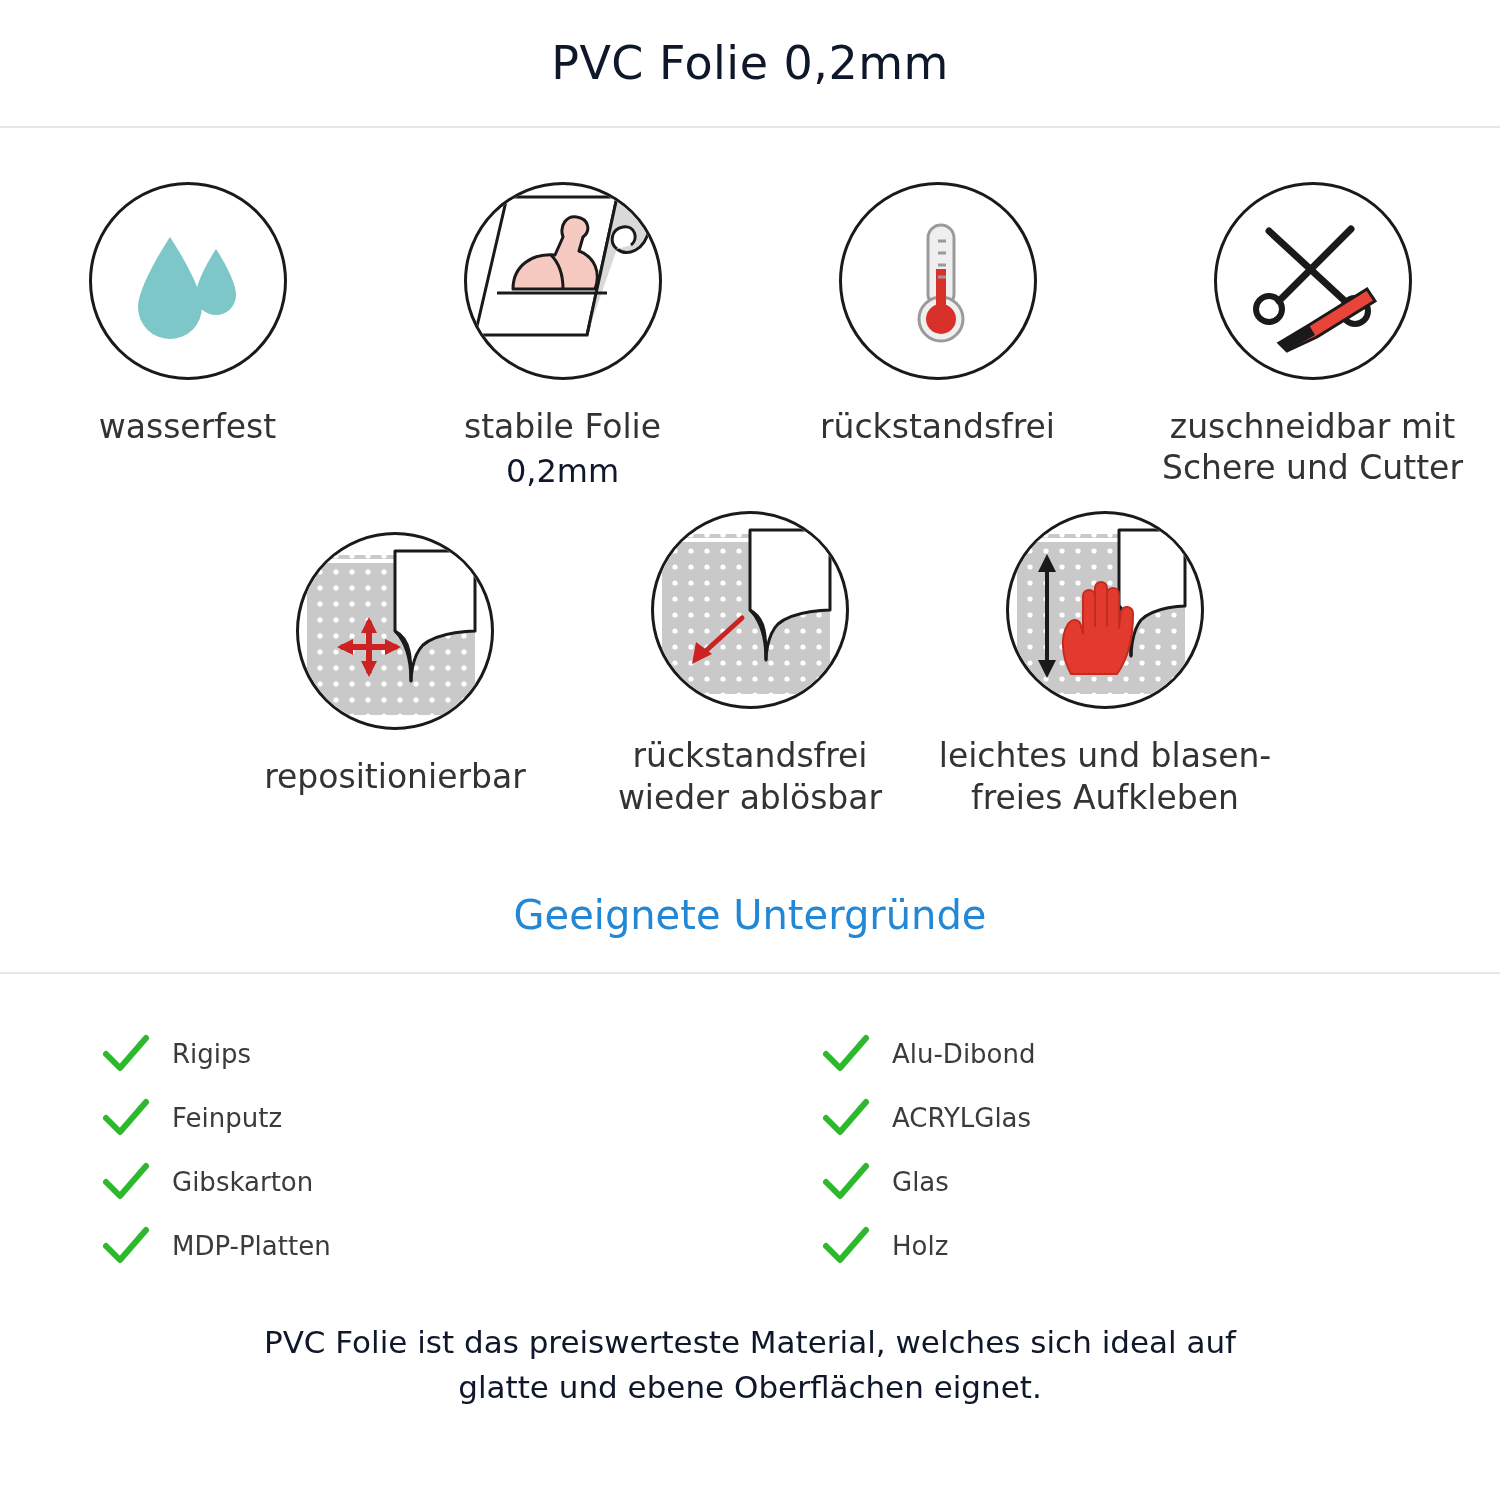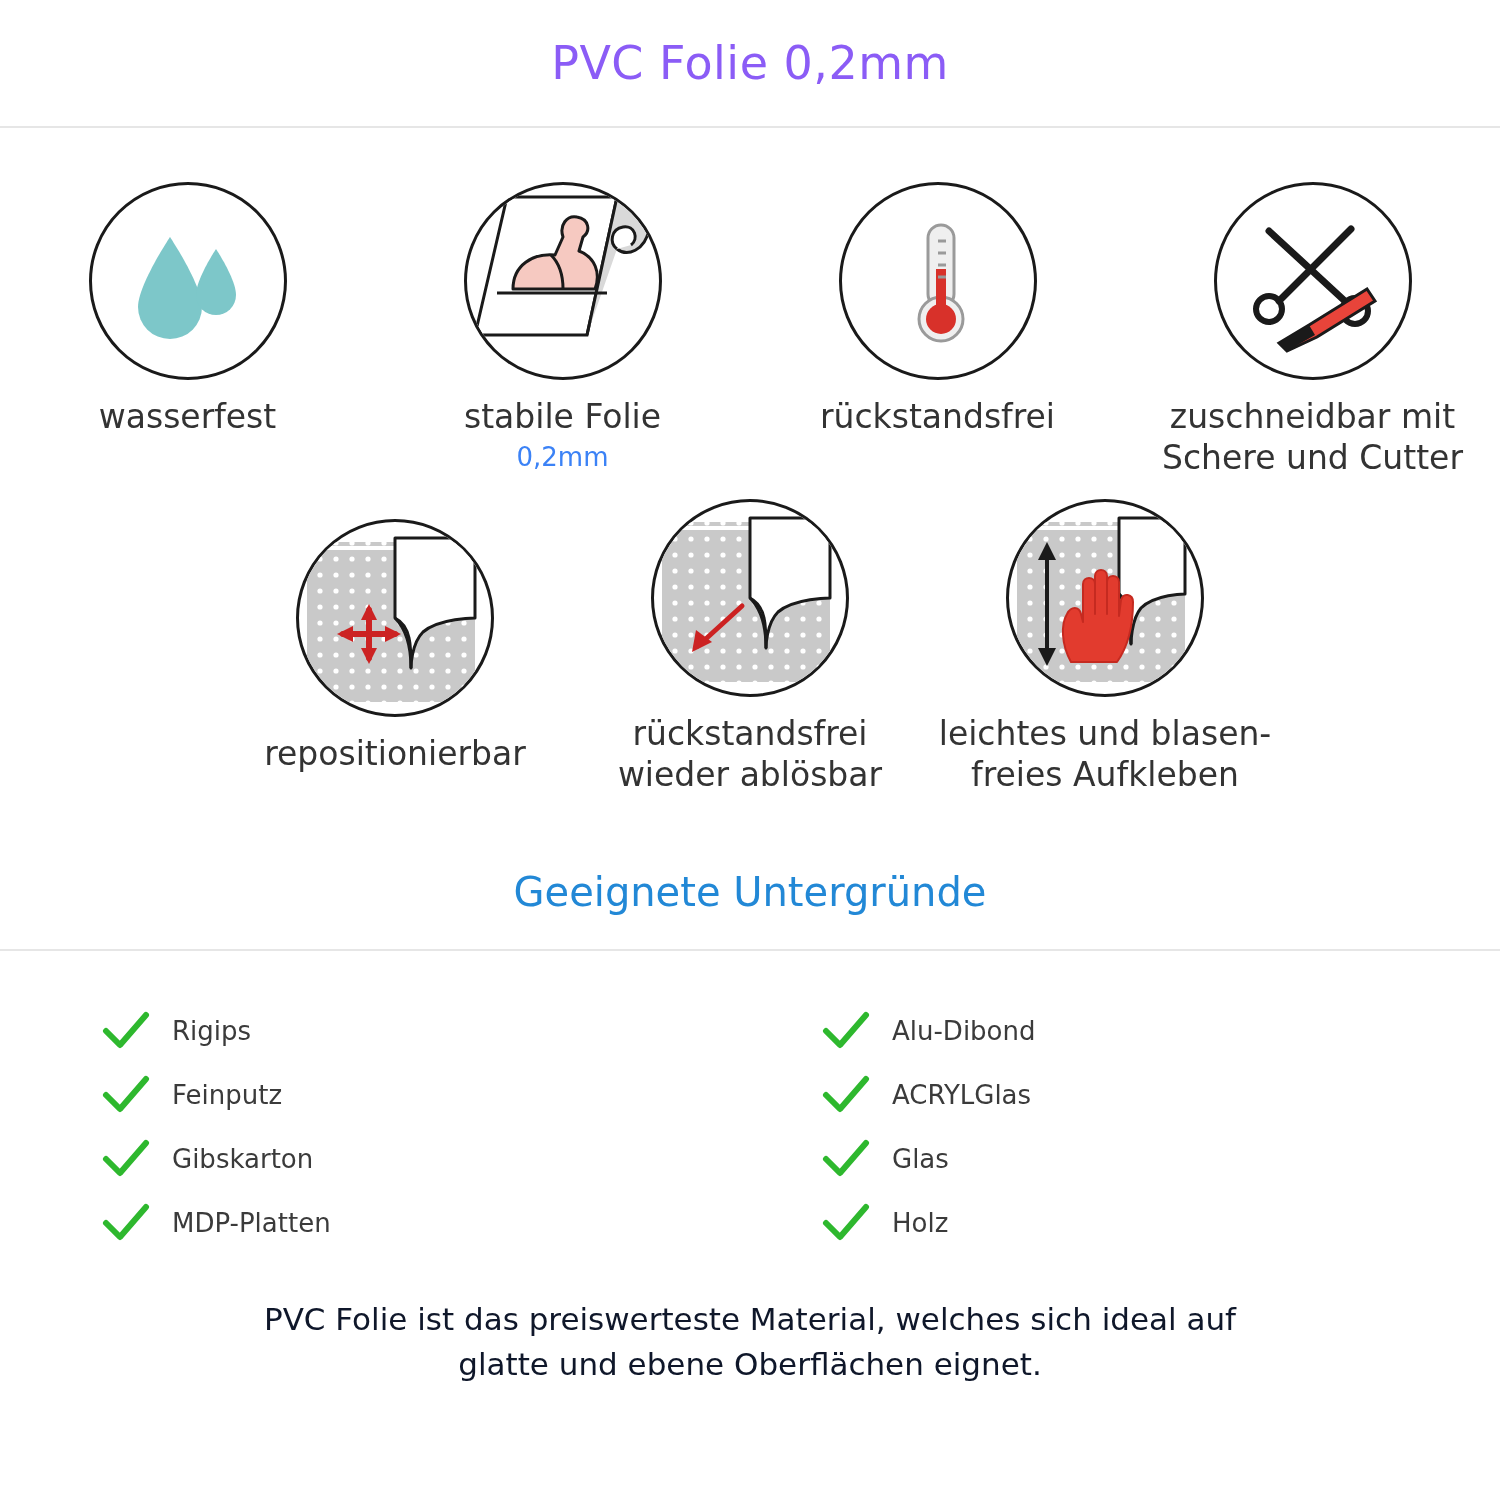--- a/index.html
+++ b/index.html
@@ -25,21 +25,21 @@
   .title-bar {
     height: 128px;
     display: flex;
     align-items: center;
     justify-content: center;
     border-bottom: 2px solid #e6e6e6;
     box-sizing: border-box;
   }
   .title-bar .title {
     font-size: 46px;
-    color: #8b5cf6;
+    color: #0f172a;
     letter-spacing: 0.5px;
   }
 
   
   .features {
     padding-top: 54px;
   }
   .row {
     display: flex;
     justify-content: center;
@@ -57,31 +57,31 @@
     width: 198px;
     height: 198px;
     border: 3px solid #1a1a1a;
     border-radius: 50%;
     position: relative;
     overflow: hidden;
     background: #fff;
     box-sizing: border-box;
   }
   .caption {
-    margin-top: 16px;
+    margin-top: 26px;
     font-size: 33px;
     color: #333333;
     text-align: center;
     line-height: 1.25;
     max-width: 360px;
   }
   .caption .sub {
     display: block;
-    color: #3b82f6;
-    font-size: 26px;
+    color: #0f172a;
+    font-size: 32px;
     margin-top: 4px;
   }
 
   
   .section-heading {
     margin-top: 74px;
     text-align: center;
     font-size: 40px;
     color: #2288d6;
     padding-bottom: 34px;

